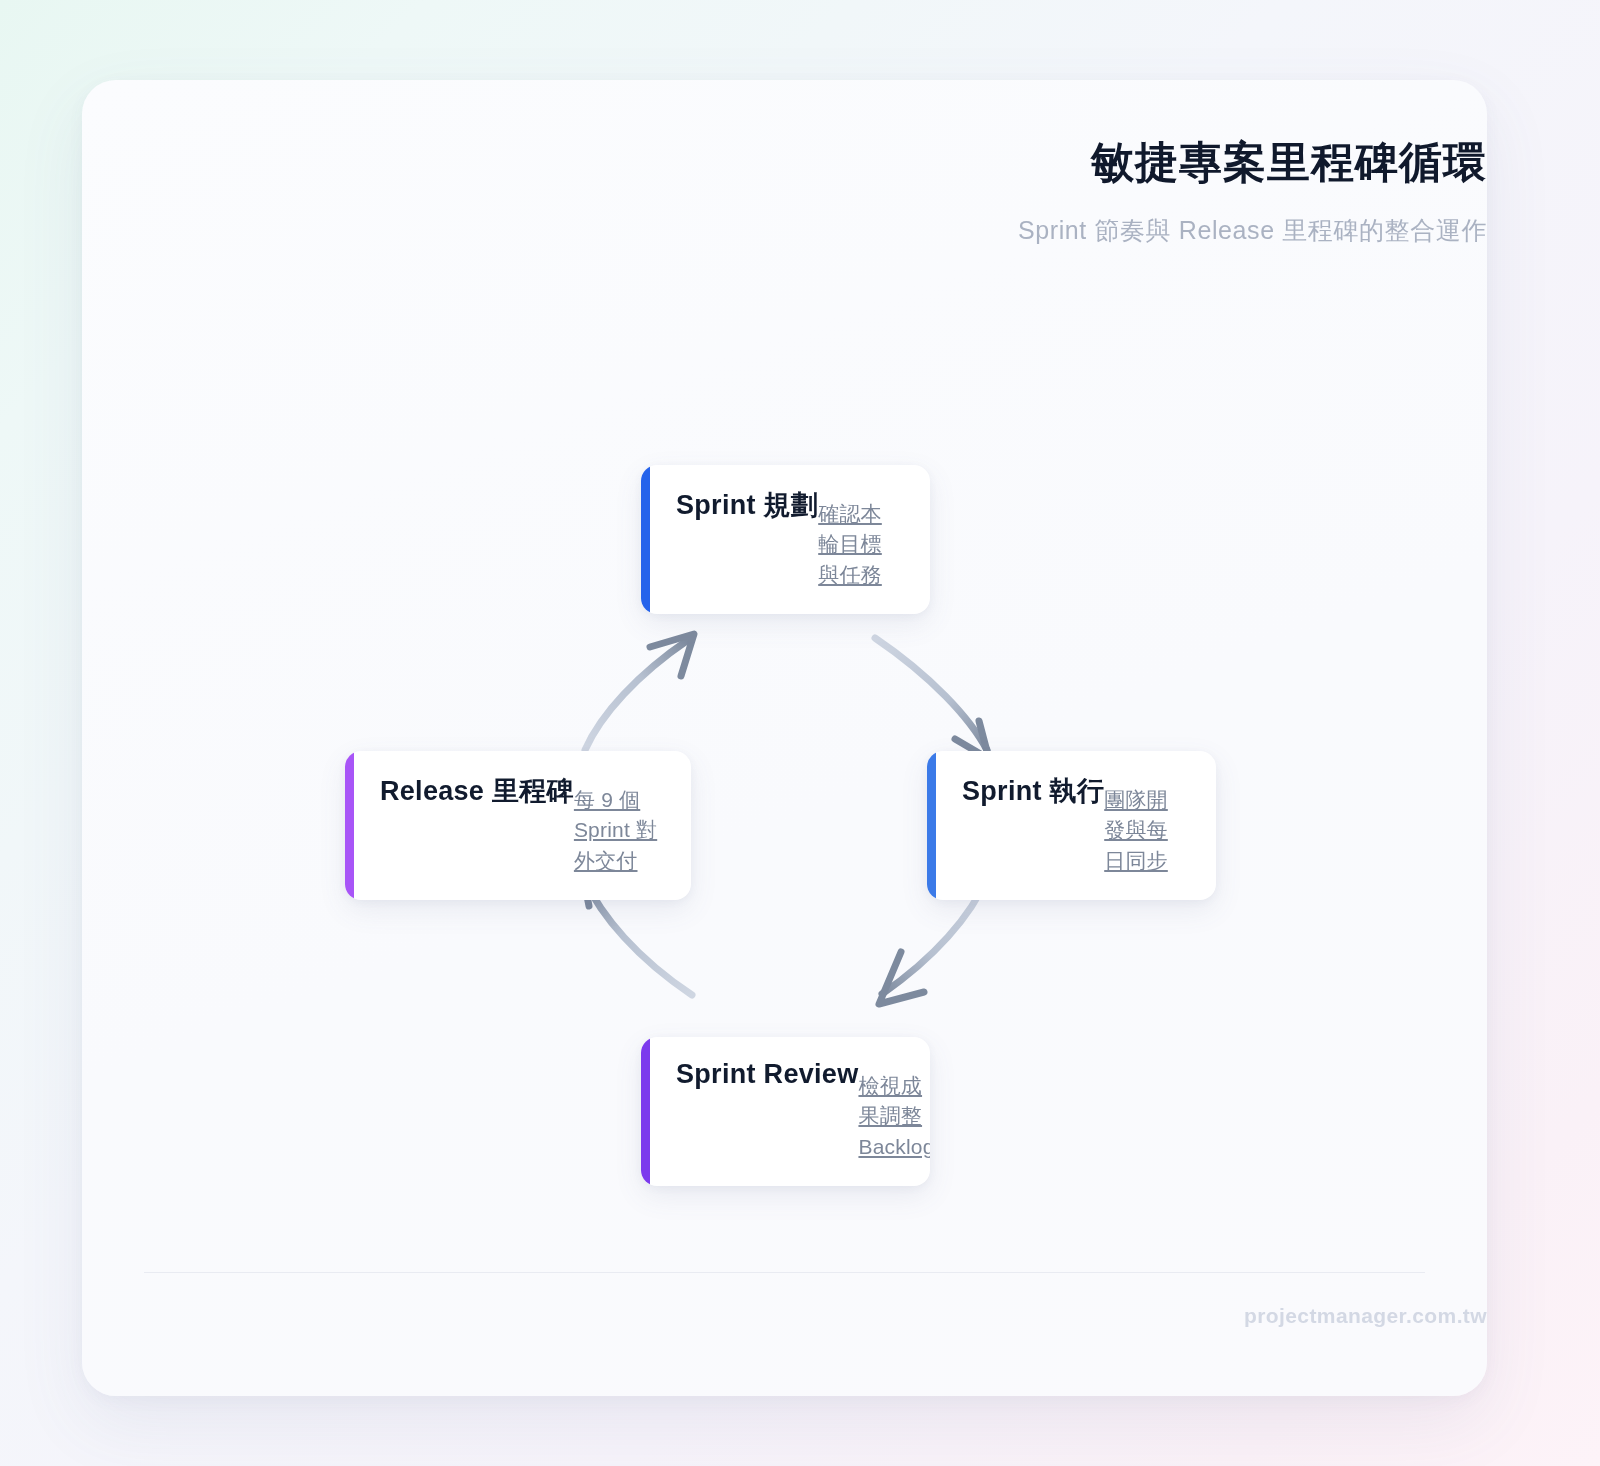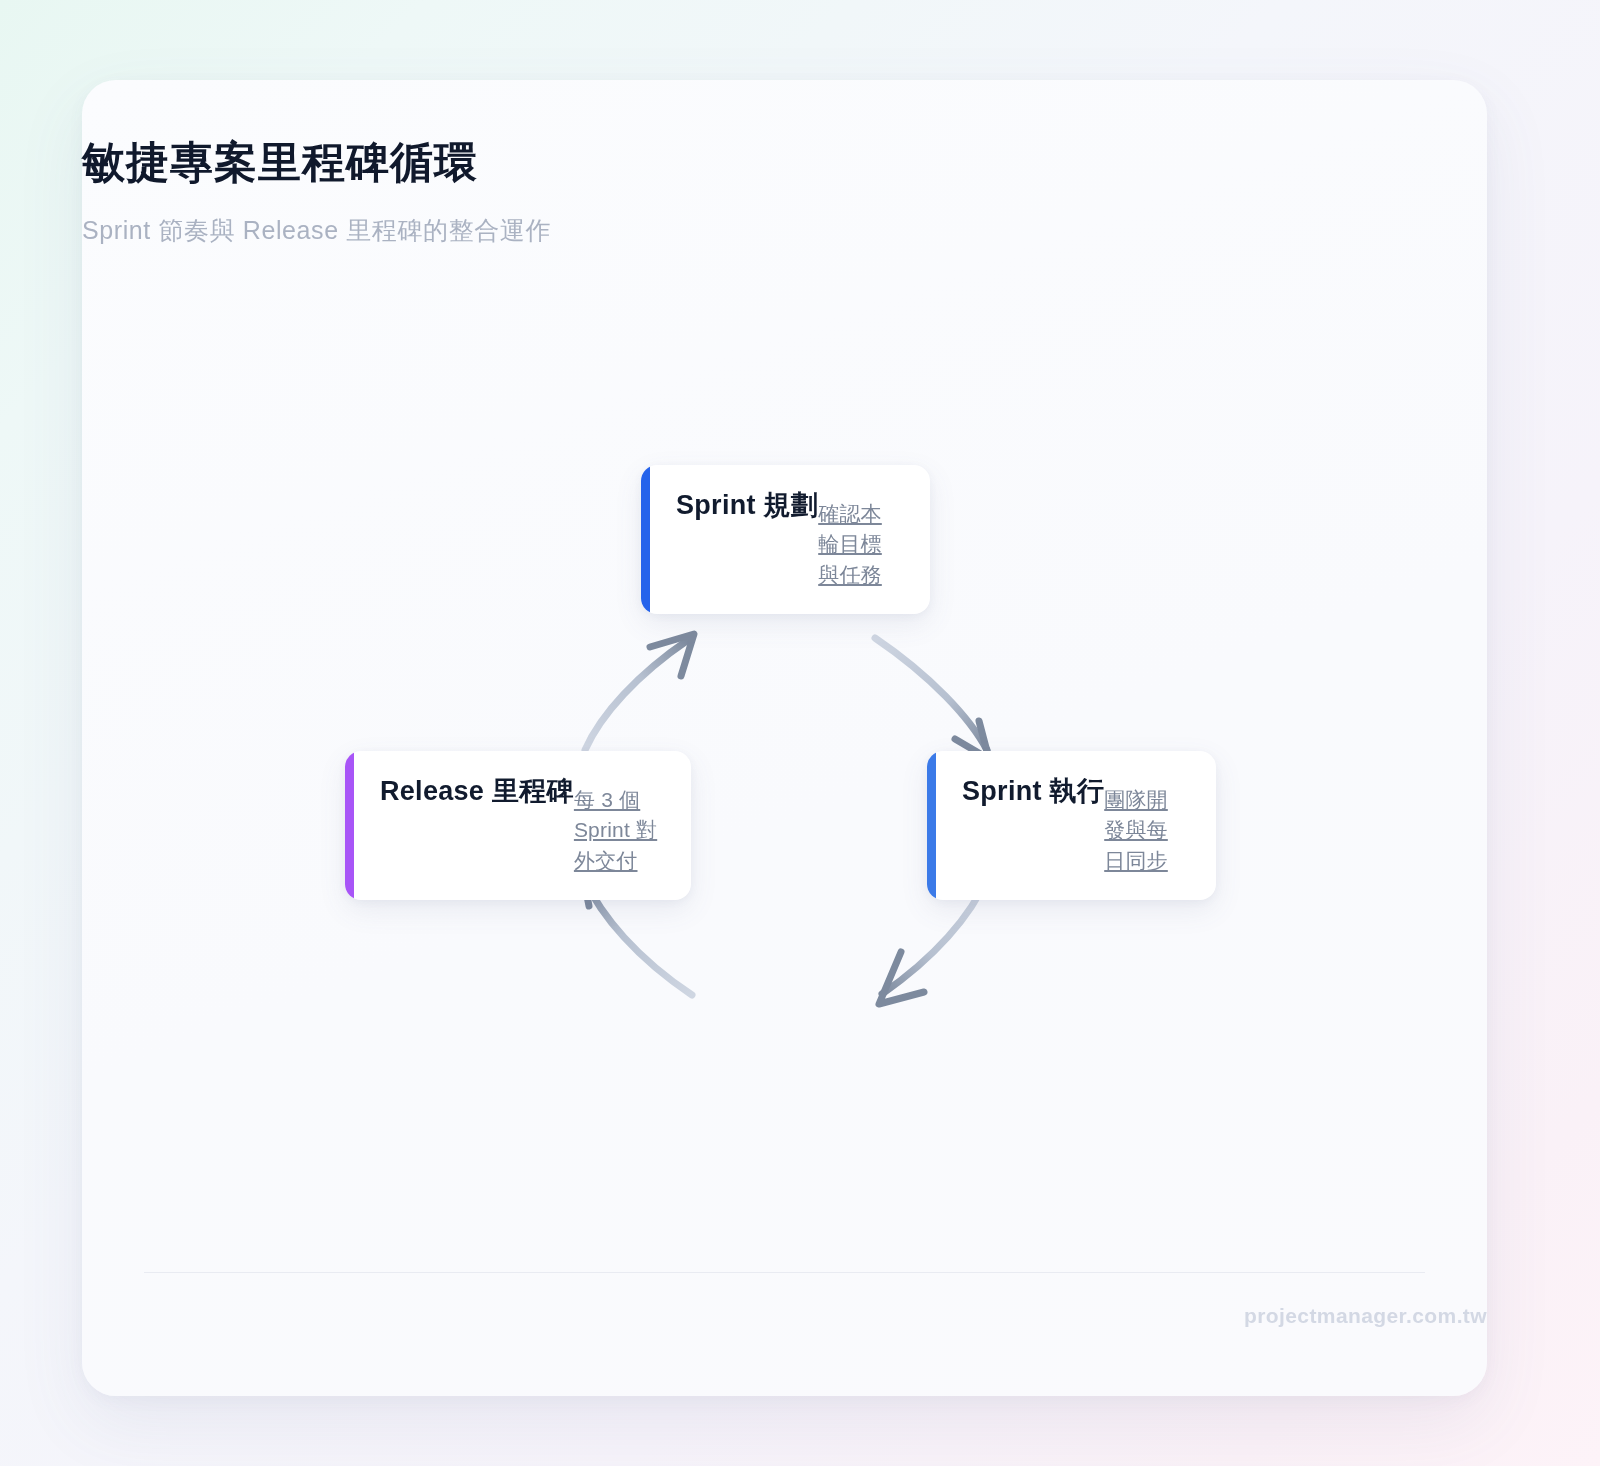--- a/index.html
+++ b/index.html
@@ -30,21 +30,21 @@
     top:80px;
     width:1405px;
     height:1316px;
     background:linear-gradient(160deg,#fbfcfe 0%, #f9fafd 55%, #fafafd 100%);
     border-radius:34px;
     box-shadow:0 26px 70px rgba(90,100,140,.09),
                0 4px 16px rgba(90,100,140,.05);
   }
 
   
-  #header { position:absolute; left:0; top:56px; width:100%; text-align:left; }
+  #header { position:absolute; left:0; top:56px; width:100%; text-align:right; }
 
   #diagram-title {
     font-size:43px;
     font-weight:bold;
     color:#10192c;
     letter-spacing:1px;
     line-height:1.25;
   }
 
   #diagram-subtitle {
@@ -220,26 +220,33 @@
     </div>
 
     <div class="node-card" id="node-exec">
       <div class="node-accent" style="background:#3b7ae8"></div>
       <div class="node-body">
         <div class="node-title">Sprint 執行</div>
         <div class="node-desc">團隊開發與每日同步</div>
       </div>
     </div>
 
+    <div class="node-card" id="node-review">
+      <div class="node-accent" style="background:#7c3aed"></div>
+      <div class="node-body">
+        <div class="node-title">Sprint Review</div>
+        <div class="node-desc">檢視成果調整 Backlog</div>
+      </div>
+    </div>
 
     <div class="node-card" id="node-release">
       <div class="node-accent" style="background:#a855f7"></div>
       <div class="node-body">
         <div class="node-title">Release 里程碑</div>
-        <div class="node-desc">每 3 個 Sprint 對外交付</div>
+        <div class="node-desc">每 9 個 Sprint 對外交付</div>
       </div>
     </div>
 
 
   </div>
 
   <div id="footer-divider"></div>
   <div id="footer-text">projectmanager.com.tw</div>
 
 </div>

